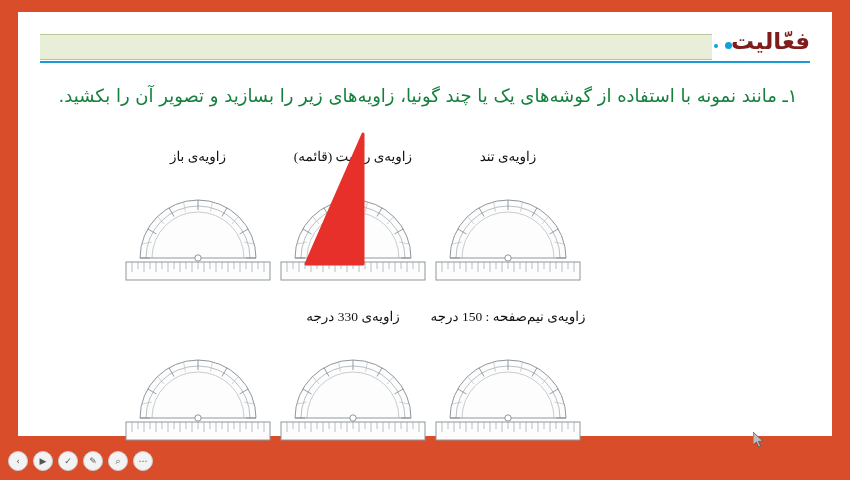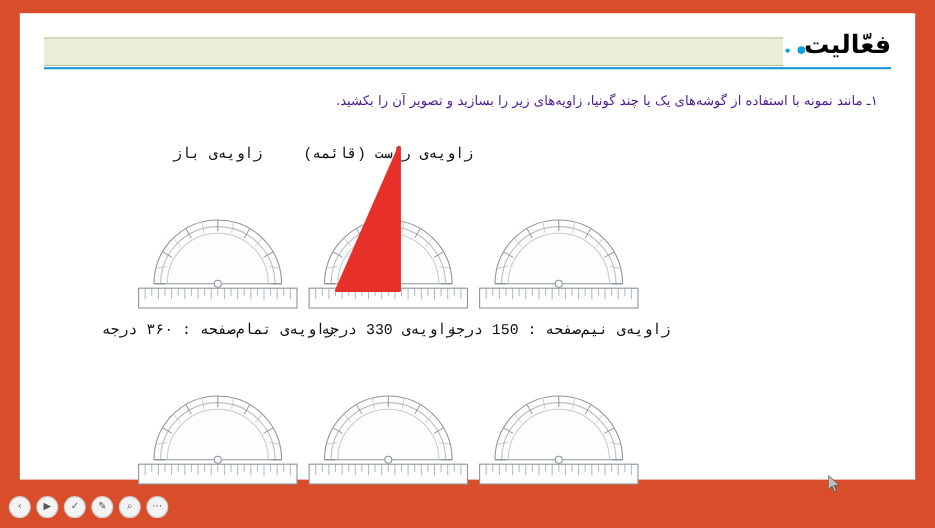--- a/index.html
+++ b/index.html
@@ -56,21 +56,21 @@
     height: 2px;
     background: #1b9ad6;
   }
   .header-title {
     position: absolute;
     right: 0;
     top: -4px;
     font-family: "DejaVu Sans", sans-serif;
     font-size: 23px;
     font-weight: bold;
-    color: #000000;
+    color: #7f1d1d;
     direction: rtl;
     white-space: nowrap;
     letter-spacing: 0.5px;
   }
   .header-dot {
     position: absolute;
     right: 78px;
     top: 10px;
     width: 7px;
     height: 7px;
@@ -86,49 +86,49 @@
     border-radius: 50%;
     background: #0aa3dd;
   }
 
   
   .instruction {
     position: absolute;
     right: 34px;
     top: 70px;
     width: 740px;
-    text-align: right;
+    text-align: center;
     direction: rtl;
     font-family: "DejaVu Sans", sans-serif;
-    font-size: 12px;
-    color: #4c1d95;
+    font-size: 18px;
+    color: #15803d;
     line-height: 1.5;
   }
 
   
   .figures {
     position: absolute;
     left: 40px;
     top: 120px;
     width: 740px;
     height: 300px;
   }
   .fig {
     position: absolute;
     width: 240px;
     height: 150px;
   }
   .fig .caption {
     position: absolute;
-    top: 0;
+    top: 16px;
     left: 0;
     width: 240px;
     text-align: center;
     direction: rtl;
-    font-family: Liberation Mono, monospace;
+    font-family: Liberation Serif, serif;
     font-size: 13.5px;
     color: #111;
     white-space: nowrap;
   }
   .fig .art {
     position: absolute;
     top: 22px;
     left: 0;
     width: 240px;
     height: 128px;
@@ -197,20 +197,21 @@
       <div class="header-dot"></div>
       <div class="header-dot2"></div>
       <div class="header-title">فعّالیت</div>
     </div>
 
     <div class="instruction">۱ـ مانند نمونه با استفاده از گوشه‌های یک یا چند گونیا، زاویه‌های زیر را بسازید و تصویر آن را بکشید.</div>
 
     <div class="figures">
 
       <div class="fig c0 r0">
+        <div class="caption">زاویه‌ی تند</div>
         <div class="art">
           <svg viewBox="0 0 240 128" width="240" height="128" xmlns="http://www.w3.org/2000/svg">
             <g fill="none" stroke="#9aa3a8" stroke-width="1">
               <path d="M62 104 A58 58 0 0 1 178 104" fill="#fdfdfd" stroke="#8d979d"></path>
               <path d="M68 104 A52 52 0 0 1 172 104" stroke="#b9c0c4"></path>
               <path d="M74 104 A46 46 0 0 1 166 104" stroke="#c7cdd0"></path>
               <line x1="62" y1="104" x2="178" y2="104" stroke="#8d979d"></line>
             </g>
             <g stroke="#7d878d" stroke-width="0.8">
               <line x1="120" y1="46" x2="120" y2="56"></line>
@@ -486,21 +487,20 @@
                 <line x1="168" y1="108" x2="168" y2="115"></line>
               <line x1="174" y1="108" x2="174" y2="118"></line>
                 <line x1="180" y1="108" x2="180" y2="115"></line>
               <line x1="186" y1="108" x2="186" y2="118"></line>
             </g>
           </svg>
         </div>
       </div>
 
       <div class="fig c2 r1">
-        <div class="caption">زاویه‌ی تمام‌صفحه : ۳۶۰ درجه</div>
         <div class="art">
           <svg viewBox="0 0 240 128" width="240" height="128" xmlns="http://www.w3.org/2000/svg">
             <g fill="none" stroke="#9aa3a8" stroke-width="1">
               <path d="M62 104 A58 58 0 0 1 178 104" fill="#fdfdfd" stroke="#8d979d"></path>
               <path d="M68 104 A52 52 0 0 1 172 104" stroke="#b9c0c4"></path>
               <path d="M74 104 A46 46 0 0 1 166 104" stroke="#c7cdd0"></path>
               <line x1="62" y1="104" x2="178" y2="104" stroke="#8d979d"></line>
             </g>
             <g stroke="#7d878d" stroke-width="0.8">
               <line x1="120" y1="46" x2="120" y2="56"></line>

